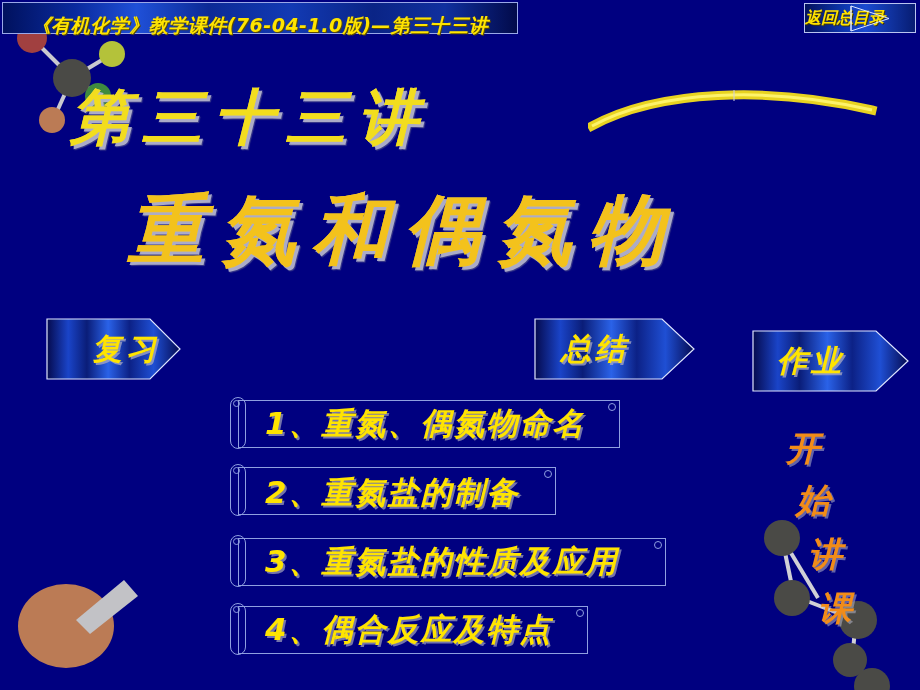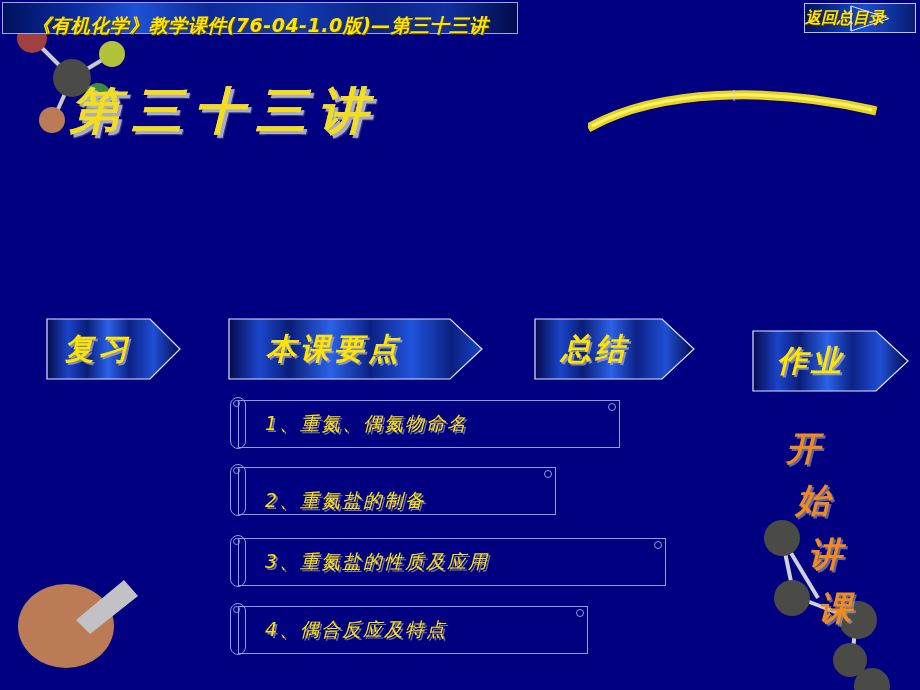--- a/index.html
+++ b/index.html
@@ -61,21 +61,21 @@
     white-space:nowrap;
     font-weight:bold;
     font-style:italic;
     color:#f2dd1e;
     text-shadow:
        3px 3px 0 rgba(190,190,210,.85),
        4px 4px 1px rgba(120,120,150,.5);
   }
   #title-1{
     left:70px;top:78px;
-    font-size:50px;
+    font-size:60px;
     letter-spacing:12px;
     background:linear-gradient(180deg,#fdf36a 0%,#efd61a 45%,#d8b600 100%);
     -webkit-background-clip:text;background-clip:text;
   }
   #title-2{
     left:128px;top:180px;
     font-size:76px;
     letter-spacing:16px;
     color:#f3c21c;
     background:linear-gradient(180deg,#ffe680 0%,#f0c01c 40%,#caa000 100%);
@@ -97,41 +97,41 @@
   }
   .nav-btn .nav-label{
     position:absolute;top:0;height:62px;
     display:flex;align-items:center;justify-content:center;
     color:#ffe400;font-size:30px;font-weight:bold;font-style:italic;
     white-space:nowrap;letter-spacing:4px;
     text-shadow:2px 2px 0 rgba(170,170,195,.75);
     z-index:2;
   }
   #nav-0{left:46px;width:136px;}
-  #nav-0 .nav-label{left:0;width:104px;}
+  #nav-0 .nav-label{left:0;width:104px;padding-left:28px;}
   #nav-1{left:228px;width:256px;}
   #nav-1 .nav-label{left:0;width:212px;}
   #nav-2{left:534px;width:162px;}
   #nav-2 .nav-label{left:0;width:122px;}
   #nav-3{left:752px;width:158px;margin-top:12px;}
   #nav-3 .nav-label{left:0;width:118px;}
 
   
   .list-item{
     position:absolute;
     height:48px;
     border:1px solid #8f9fe0;
     box-sizing:border-box;
     background:transparent;
     display:flex;align-items:center;
     cursor:pointer;
   }
   .list-item .li-text{
     color:#ffe400;
-    font-size:19px;font-weight:normal;font-style:italic;
+    font-size:31px;font-weight:bold;font-style:italic;
     white-space:nowrap;letter-spacing:2px;
     padding-left:26px;
     text-shadow:2px 2px 0 rgba(165,165,190,.7);
   }
   
   .clip{
     position:absolute;left:-9px;top:-4px;width:16px;height:52px;
     border:1px solid #8f9fe0;border-radius:8px;
     box-sizing:border-box;
     pointer-events:none;
@@ -202,57 +202,40 @@
   </div>
 
   <div class="title-line" id="title-1">第三十三讲</div>
 
   <svg id="title-dash" viewBox="0 0 290 62">
     <path d="M4,42 C70,6 180,2 284,26" fill="none" stroke="#e8d320" stroke-width="9" stroke-linecap="square"></path>
     <path d="M4,42 C70,6 180,2 284,26" fill="none" stroke="#fdf36a" stroke-width="3"></path>
     <line x1="146" y1="6" x2="146" y2="17" stroke="#cfcfe0" stroke-width="1"></line>
   </svg>
 
+  <div class="title-line" id="title-2">重氮和偶氮物</div>
 
   <div class="nav-btn" id="nav-0">
     <svg class="shape" viewBox="0 0 136 62" preserveAspectRatio="none">
       <defs>
         <linearGradient id="gb0" x1="0" y1="0" x2="1" y2="0">
           <stop offset="0%" stop-color="#050a4e"></stop>
           <stop offset="16%" stop-color="#1a44c8"></stop>
           <stop offset="30%" stop-color="#0a1d78"></stop>
           <stop offset="46%" stop-color="#2a62e8"></stop>
           <stop offset="62%" stop-color="#0c2186"></stop>
           <stop offset="80%" stop-color="#1f4fd4"></stop>
           <stop offset="100%" stop-color="#050b52"></stop>
         </linearGradient>
       </defs>
       <polygon points="1,1 104,1 134,31 104,61 1,61" fill="url(#gb0)" stroke="#dfe6ff" stroke-width="1.2"></polygon>
     </svg>
     <div class="nav-label">复习</div>
   </div>
 
-  <div class="nav-btn" id="nav-1">
-    <svg class="shape" viewBox="0 0 256 62" preserveAspectRatio="none">
-      <defs>
-        <linearGradient id="gb1" x1="0" y1="0" x2="1" y2="0">
-          <stop offset="0%" stop-color="#050a4e"></stop>
-          <stop offset="12%" stop-color="#1b46cc"></stop>
-          <stop offset="24%" stop-color="#0a1d78"></stop>
-          <stop offset="40%" stop-color="#2a62e8"></stop>
-          <stop offset="56%" stop-color="#0c2186"></stop>
-          <stop offset="72%" stop-color="#2054dc"></stop>
-          <stop offset="88%" stop-color="#0b1f80"></stop>
-          <stop offset="100%" stop-color="#1a46c4"></stop>
-        </linearGradient>
-      </defs>
-      <polygon points="1,1 222,1 254,31 222,61 1,61" fill="url(#gb1)" stroke="#dfe6ff" stroke-width="1.2"></polygon>
-    </svg>
-    <div class="nav-label">本课要点</div>
-  </div>
 
   <div class="nav-btn" id="nav-2">
     <svg class="shape" viewBox="0 0 162 62" preserveAspectRatio="none">
       <defs>
         <linearGradient id="gb2" x1="0" y1="0" x2="1" y2="0">
           <stop offset="0%" stop-color="#050a4e"></stop>
           <stop offset="16%" stop-color="#1a44c8"></stop>
           <stop offset="30%" stop-color="#0a1d78"></stop>
           <stop offset="48%" stop-color="#2a62e8"></stop>
           <stop offset="64%" stop-color="#0c2186"></stop>

